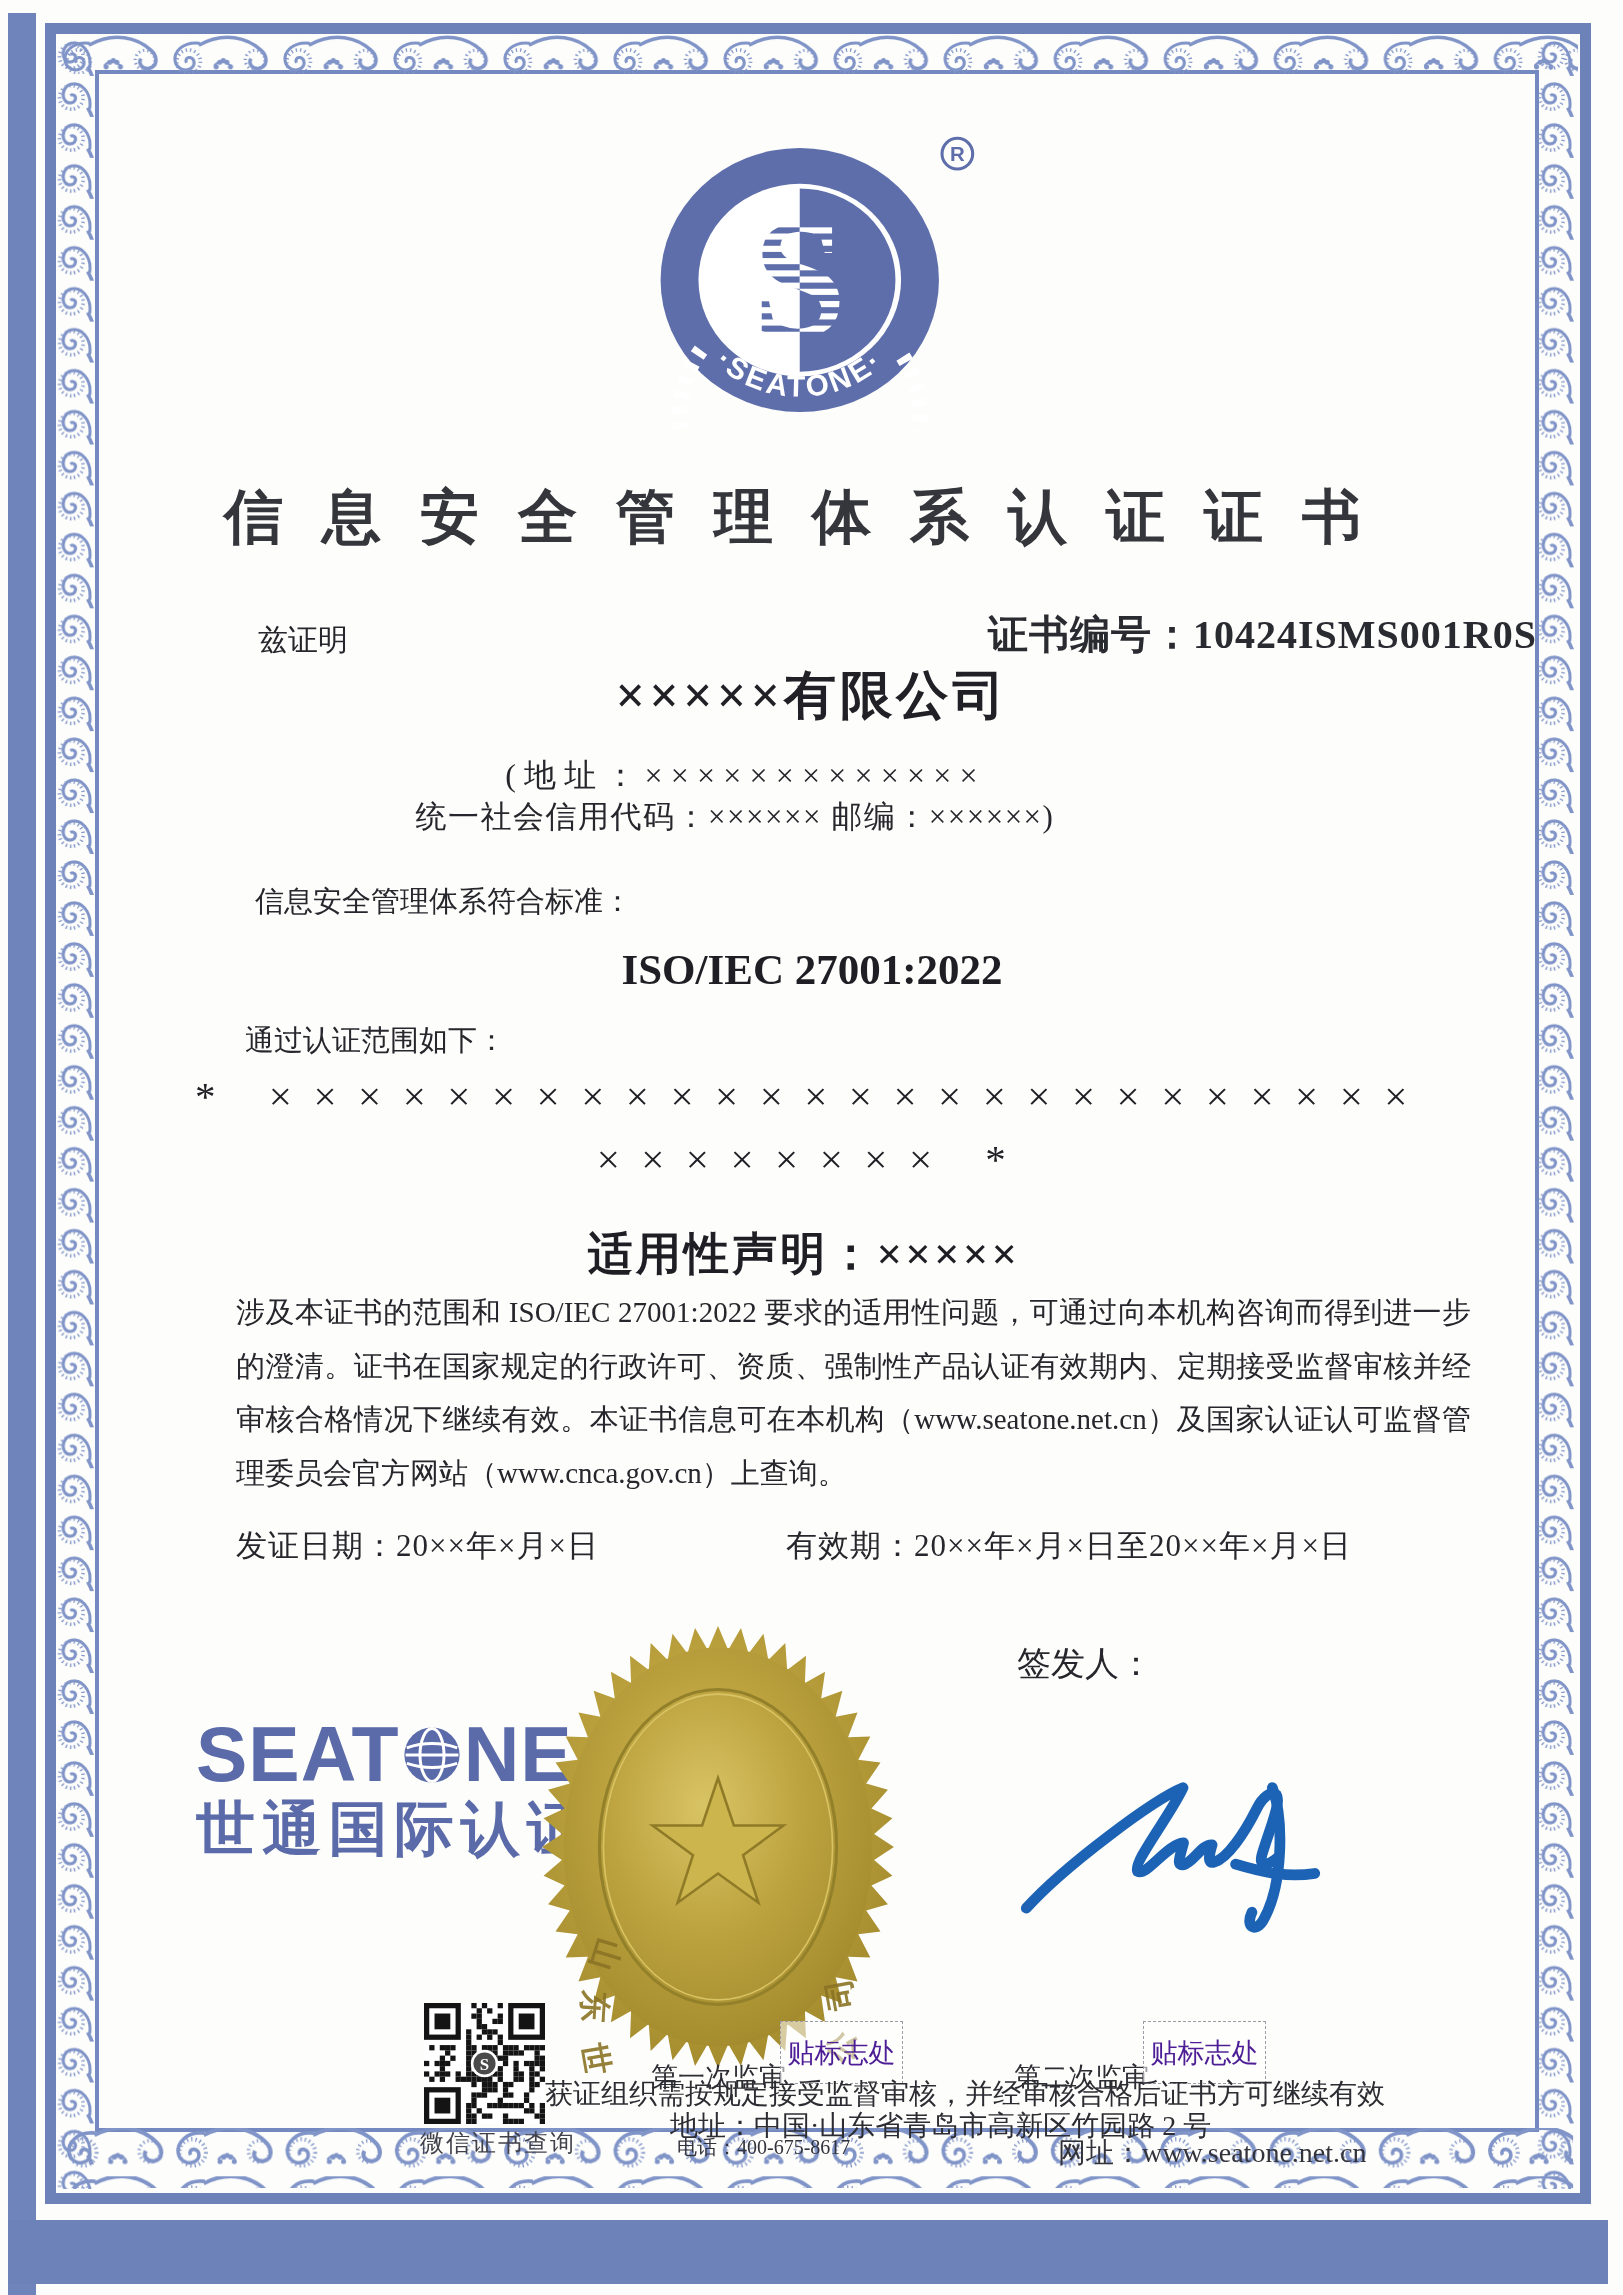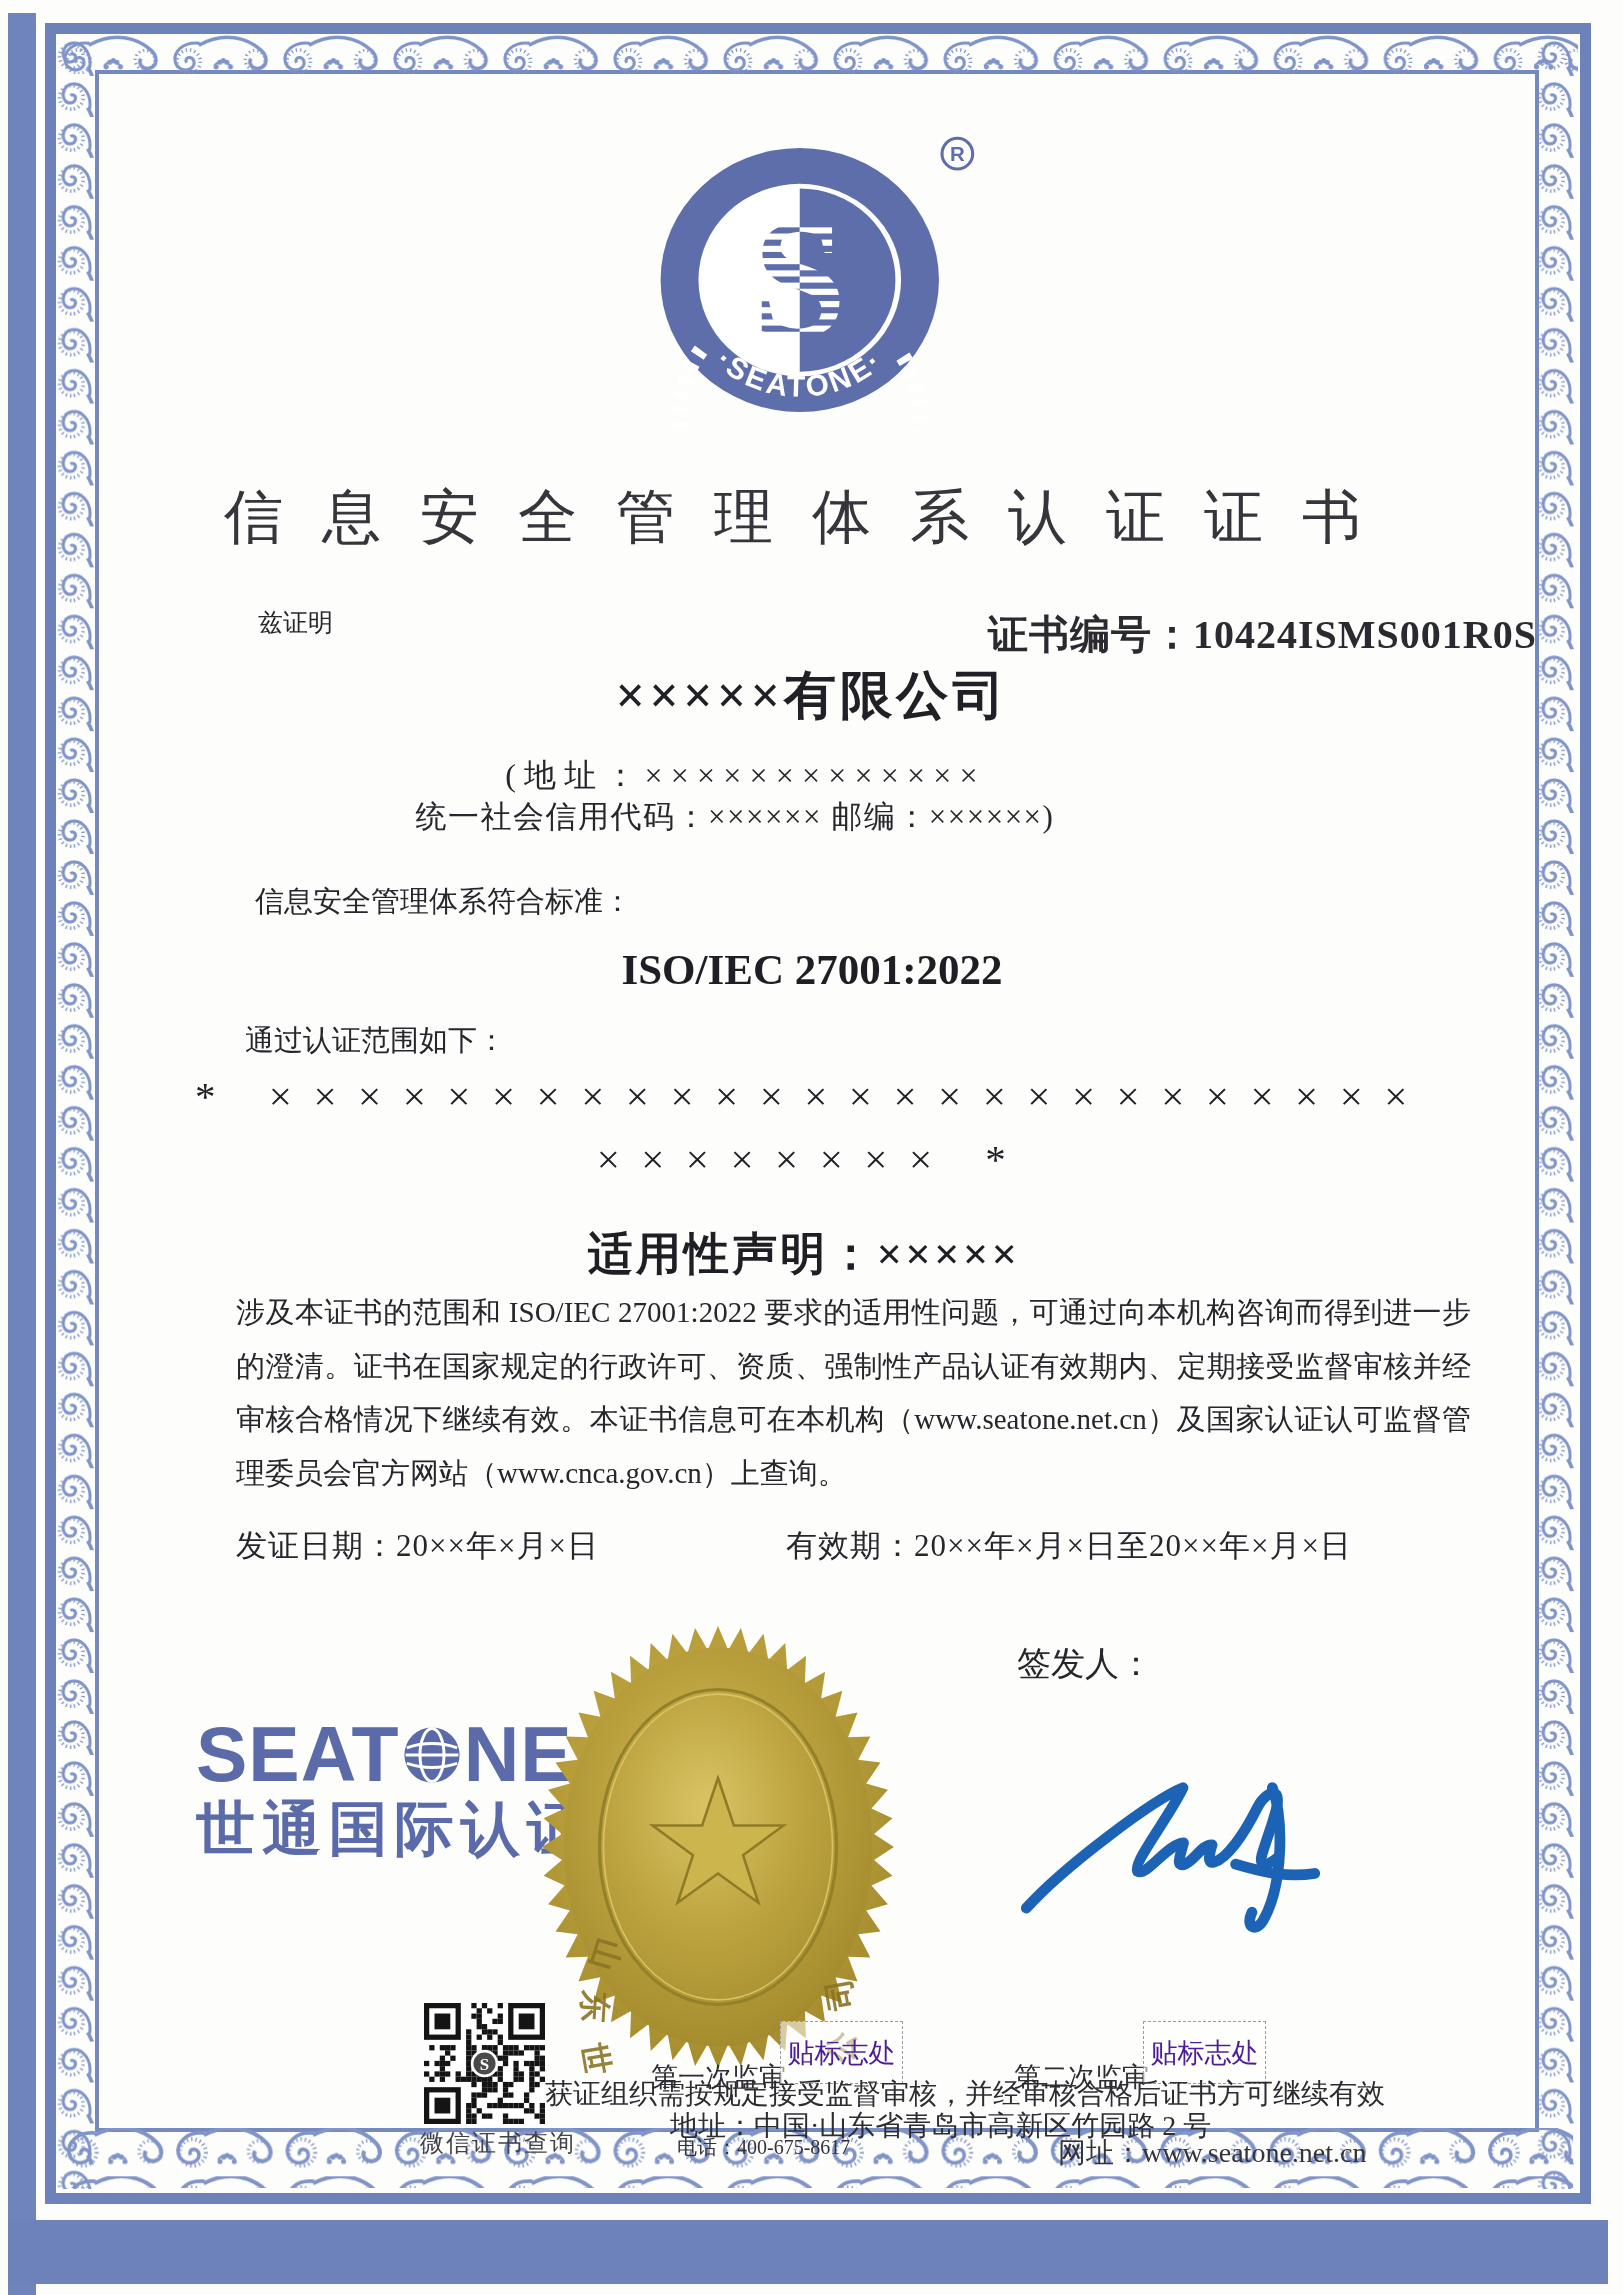--- a/index.html
+++ b/index.html
@@ -11,24 +11,24 @@
   }
   .abs{position:absolute;}
   
   .scan-strip{left:8.2px;top:13.3px;width:28px;height:2282px;background:#6f84bb;}
   .frame-outer{left:45px;top:22.5px;width:1546px;height:2181px;border:11.3px solid #6d82b9;box-sizing:border-box;}
   .frame-inner-line{left:95px;top:70px;width:1444px;height:2062px;border:4.1px solid #7389bf;box-sizing:border-box;}
   .band-bottom-wide{left:8.2px;top:2220px;width:1600px;height:64px;background:#6d82b9;}
   .scroll-strip{z-index:1;}
   
   .logo-svg{left:641px;top:124px;width:338px;height:307px;}
-  .page-title{left:0;right:0;top:438px;text-align:center;font-size:59px;font-weight:400;
+  .page-title{left:0;right:0;top:438px;text-align:center;font-size:59px;font-weight:700;
     letter-spacing:39px;color:#35353c;white-space:nowrap;}
   .cert-no{left:988px;top:567px;font-size:40px;font-weight:700;color:#2a2a31;letter-spacing:1px;margin-top:40px;}
-  .certify-intro{left:258px;top:606px;font-size:25px;}
+  .certify-intro{left:258px;top:620px;font-size:30px;}
   .company{left:0;right:0;top:661px;text-align:center;font-size:52px;font-weight:700;letter-spacing:4.1px;color:#202026;}
   .addr1{left:0;right:133px;top:754px;text-align:center;font-size:32px;letter-spacing:8.2px;}
   .addr2{left:0;right:154px;top:796px;text-align:center;font-size:31px;letter-spacing:1.5px;}
   .std-label{left:255px;top:882px;font-size:29px;}
   .std-value{left:0;right:0;top:945px;text-align:center;font-size:43px;font-weight:700;color:#1e1e24;}
   .scope-label{left:245px;top:1021px;font-size:29px;}
   .scope1{left:0;right:0;top:1072px;text-align:center;font-size:41px;letter-spacing:21.5px;white-space:nowrap;color:#202026;}
   .scope2{left:0;right:0;top:1135px;text-align:center;font-size:41px;letter-spacing:21.5px;color:#202026;}
   .soa{left:0;right:16px;top:1224px;text-align:center;font-size:45px;font-weight:700;letter-spacing:3.1px;color:#1e1e24;}
   .para{left:236px;top:1286px;width:1235px;font-size:29px;line-height:1.85;text-align:justify;color:#26262c;}

